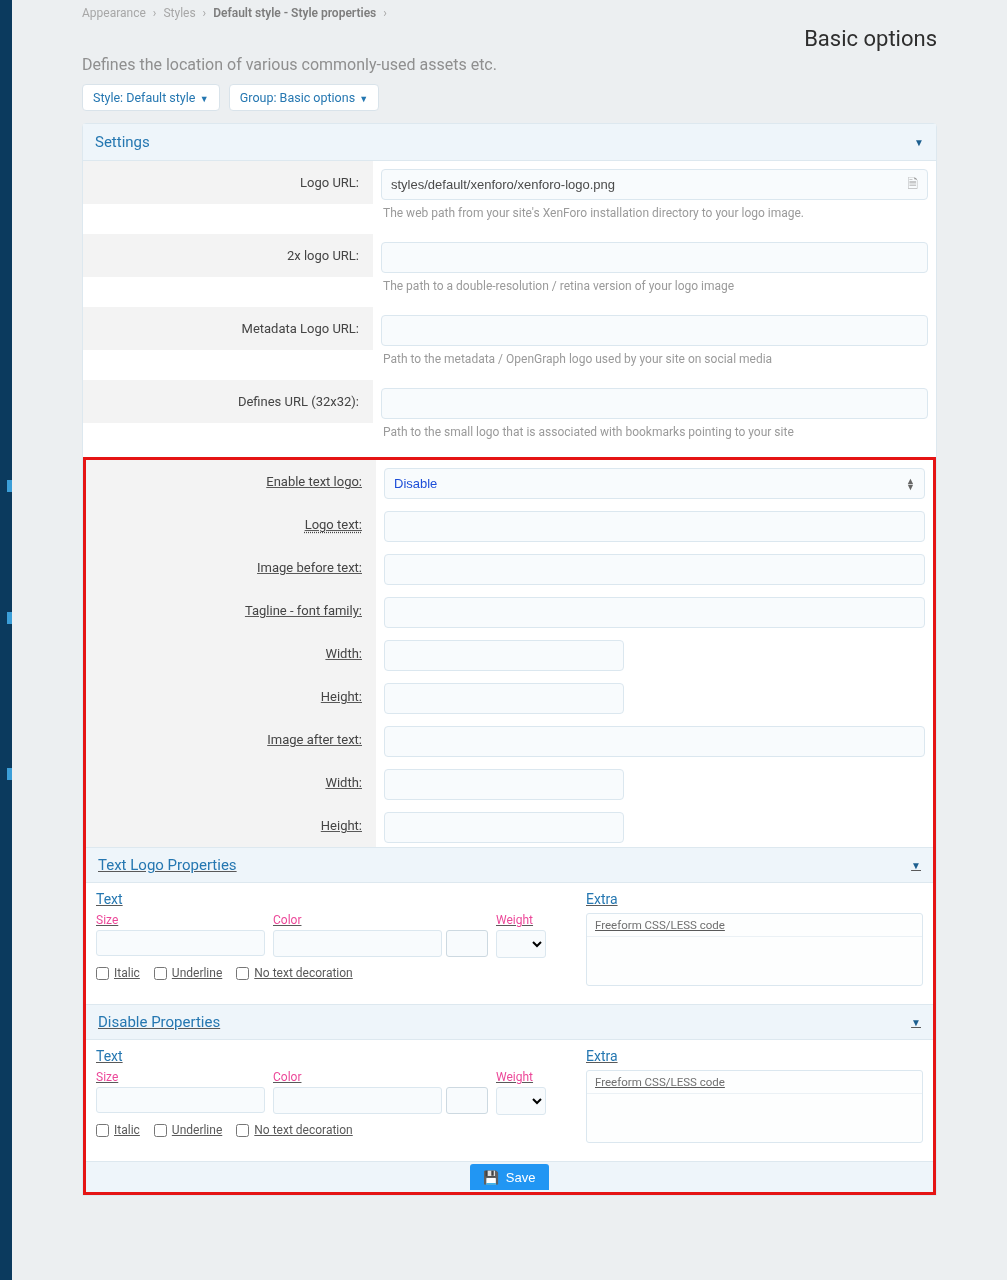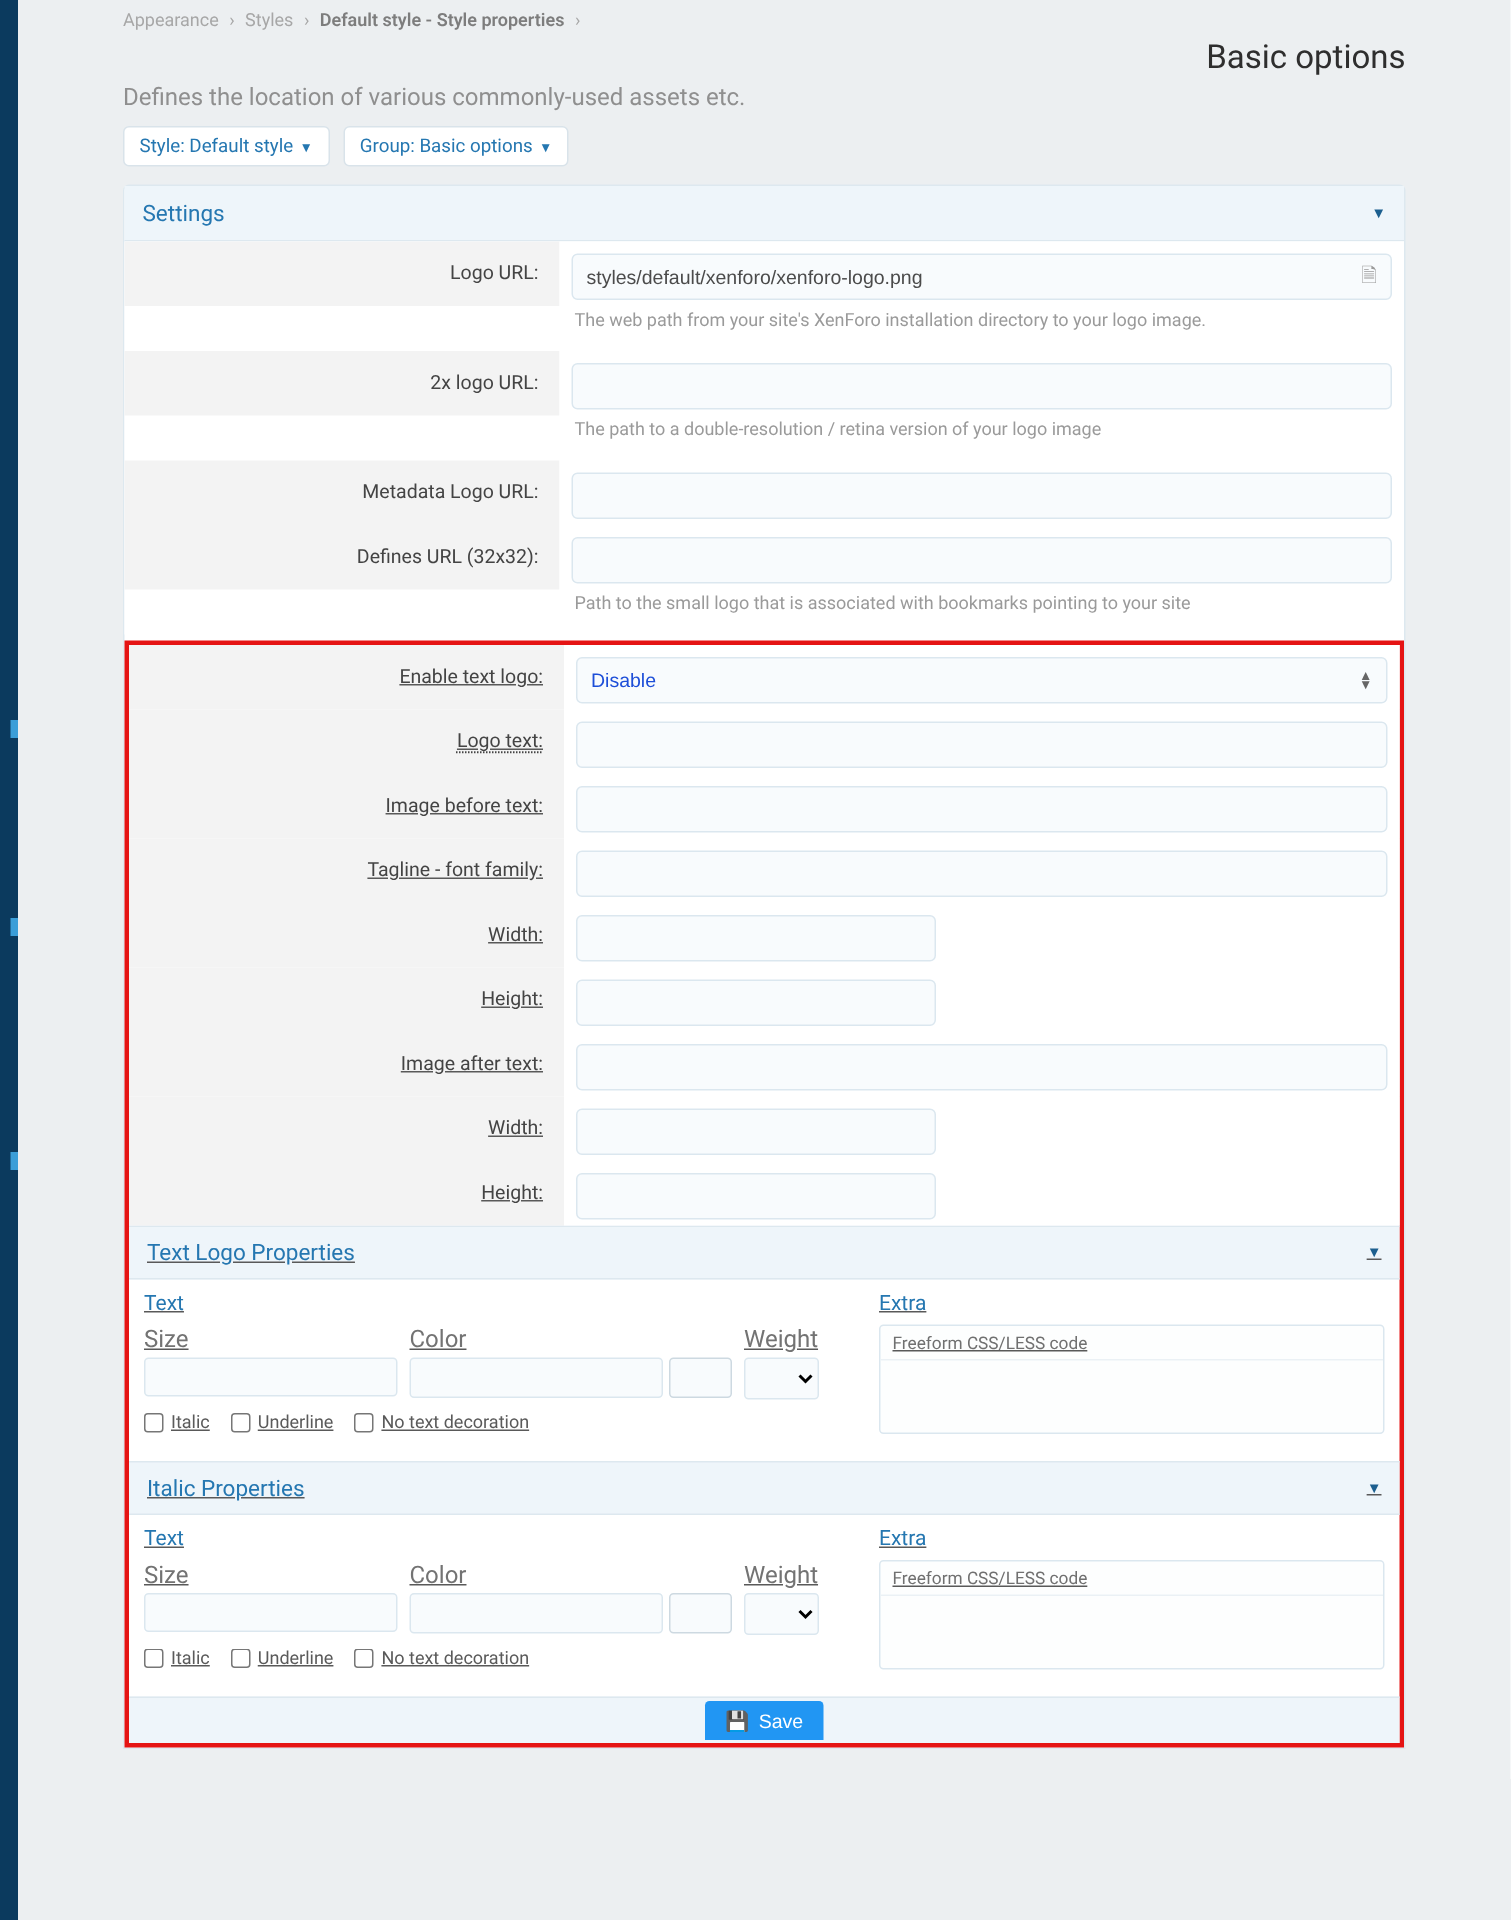--- a/index.html
+++ b/index.html
@@ -159,21 +159,21 @@
 }
 .tc-block { flex: 1; }
 .tc-title {
   color: #2577b1;
   font-size: 14px;
   margin-bottom: 6px;
 }
 .tc-row { display: flex; gap: 8px; margin-bottom: 8px; }
 .tc-col { display: flex; flex-direction: column; flex: 1; }
 .tc-col.narrow { flex: 0 0 50px; }
-.tc-label { font-size: 16px; color: #737373; margin-bottom: 3px; }
+.tc-label { font-size: 12px; color: #ec4899; margin-bottom: 3px; }
 .tc-input {
   padding: 5px 6px;
   border: 1px solid #dbe7ef;
   border-radius: 3px;
   background: #f8fbfd;
   font-size: 12px;
 }
 .swatch-wrap { display: flex; gap: 4px; }
 .swatch {
   width: 42px; height: 27px;
@@ -275,20 +275,21 @@
         <div class="label-col">2x logo URL:</div>
         <div class="input-col">
           <input class="input" style="">
           <div class="help">The path to a double-resolution / retina version of your logo image</div>
         </div>
       </div>
       <div class="form-row">
         <div class="label-col">Metadata Logo URL:</div>
         <div class="input-col">
           <input class="input" style="">
+          <div class="help">Path to the metadata / OpenGraph logo used by your site on social media</div>
         </div>
       </div>
       <div class="form-row">
         <div class="label-col">Defines URL (32x32):</div>
         <div class="input-col">
           <input class="input" style="">
           <div class="help">Path to the small logo that is associated with bookmarks pointing to your site</div>
         </div>
       </div>
     </div>
@@ -382,21 +383,21 @@
         <div class="tc-block">
           <div class="tc-title">Extra</div>
           <div class="extra-box">
             <div class="extra-head">Freeform CSS/LESS code</div>
             <div class="extra-body"></div>
           </div>
         </div>
       </div>
 
       <div class="sub-head">
-        <span>Italic Properties</span>
+        <span>Disable Properties</span>
         <span class="caret-down">▼</span>
       </div>
       <div class="text-controls">
         <div class="tc-block">
           <div class="tc-title">Text</div>
           <div class="tc-row">
             <div class="tc-col">
                 <div class="tc-label">Size</div>
                 <input class="tc-input" style="">
               </div>

